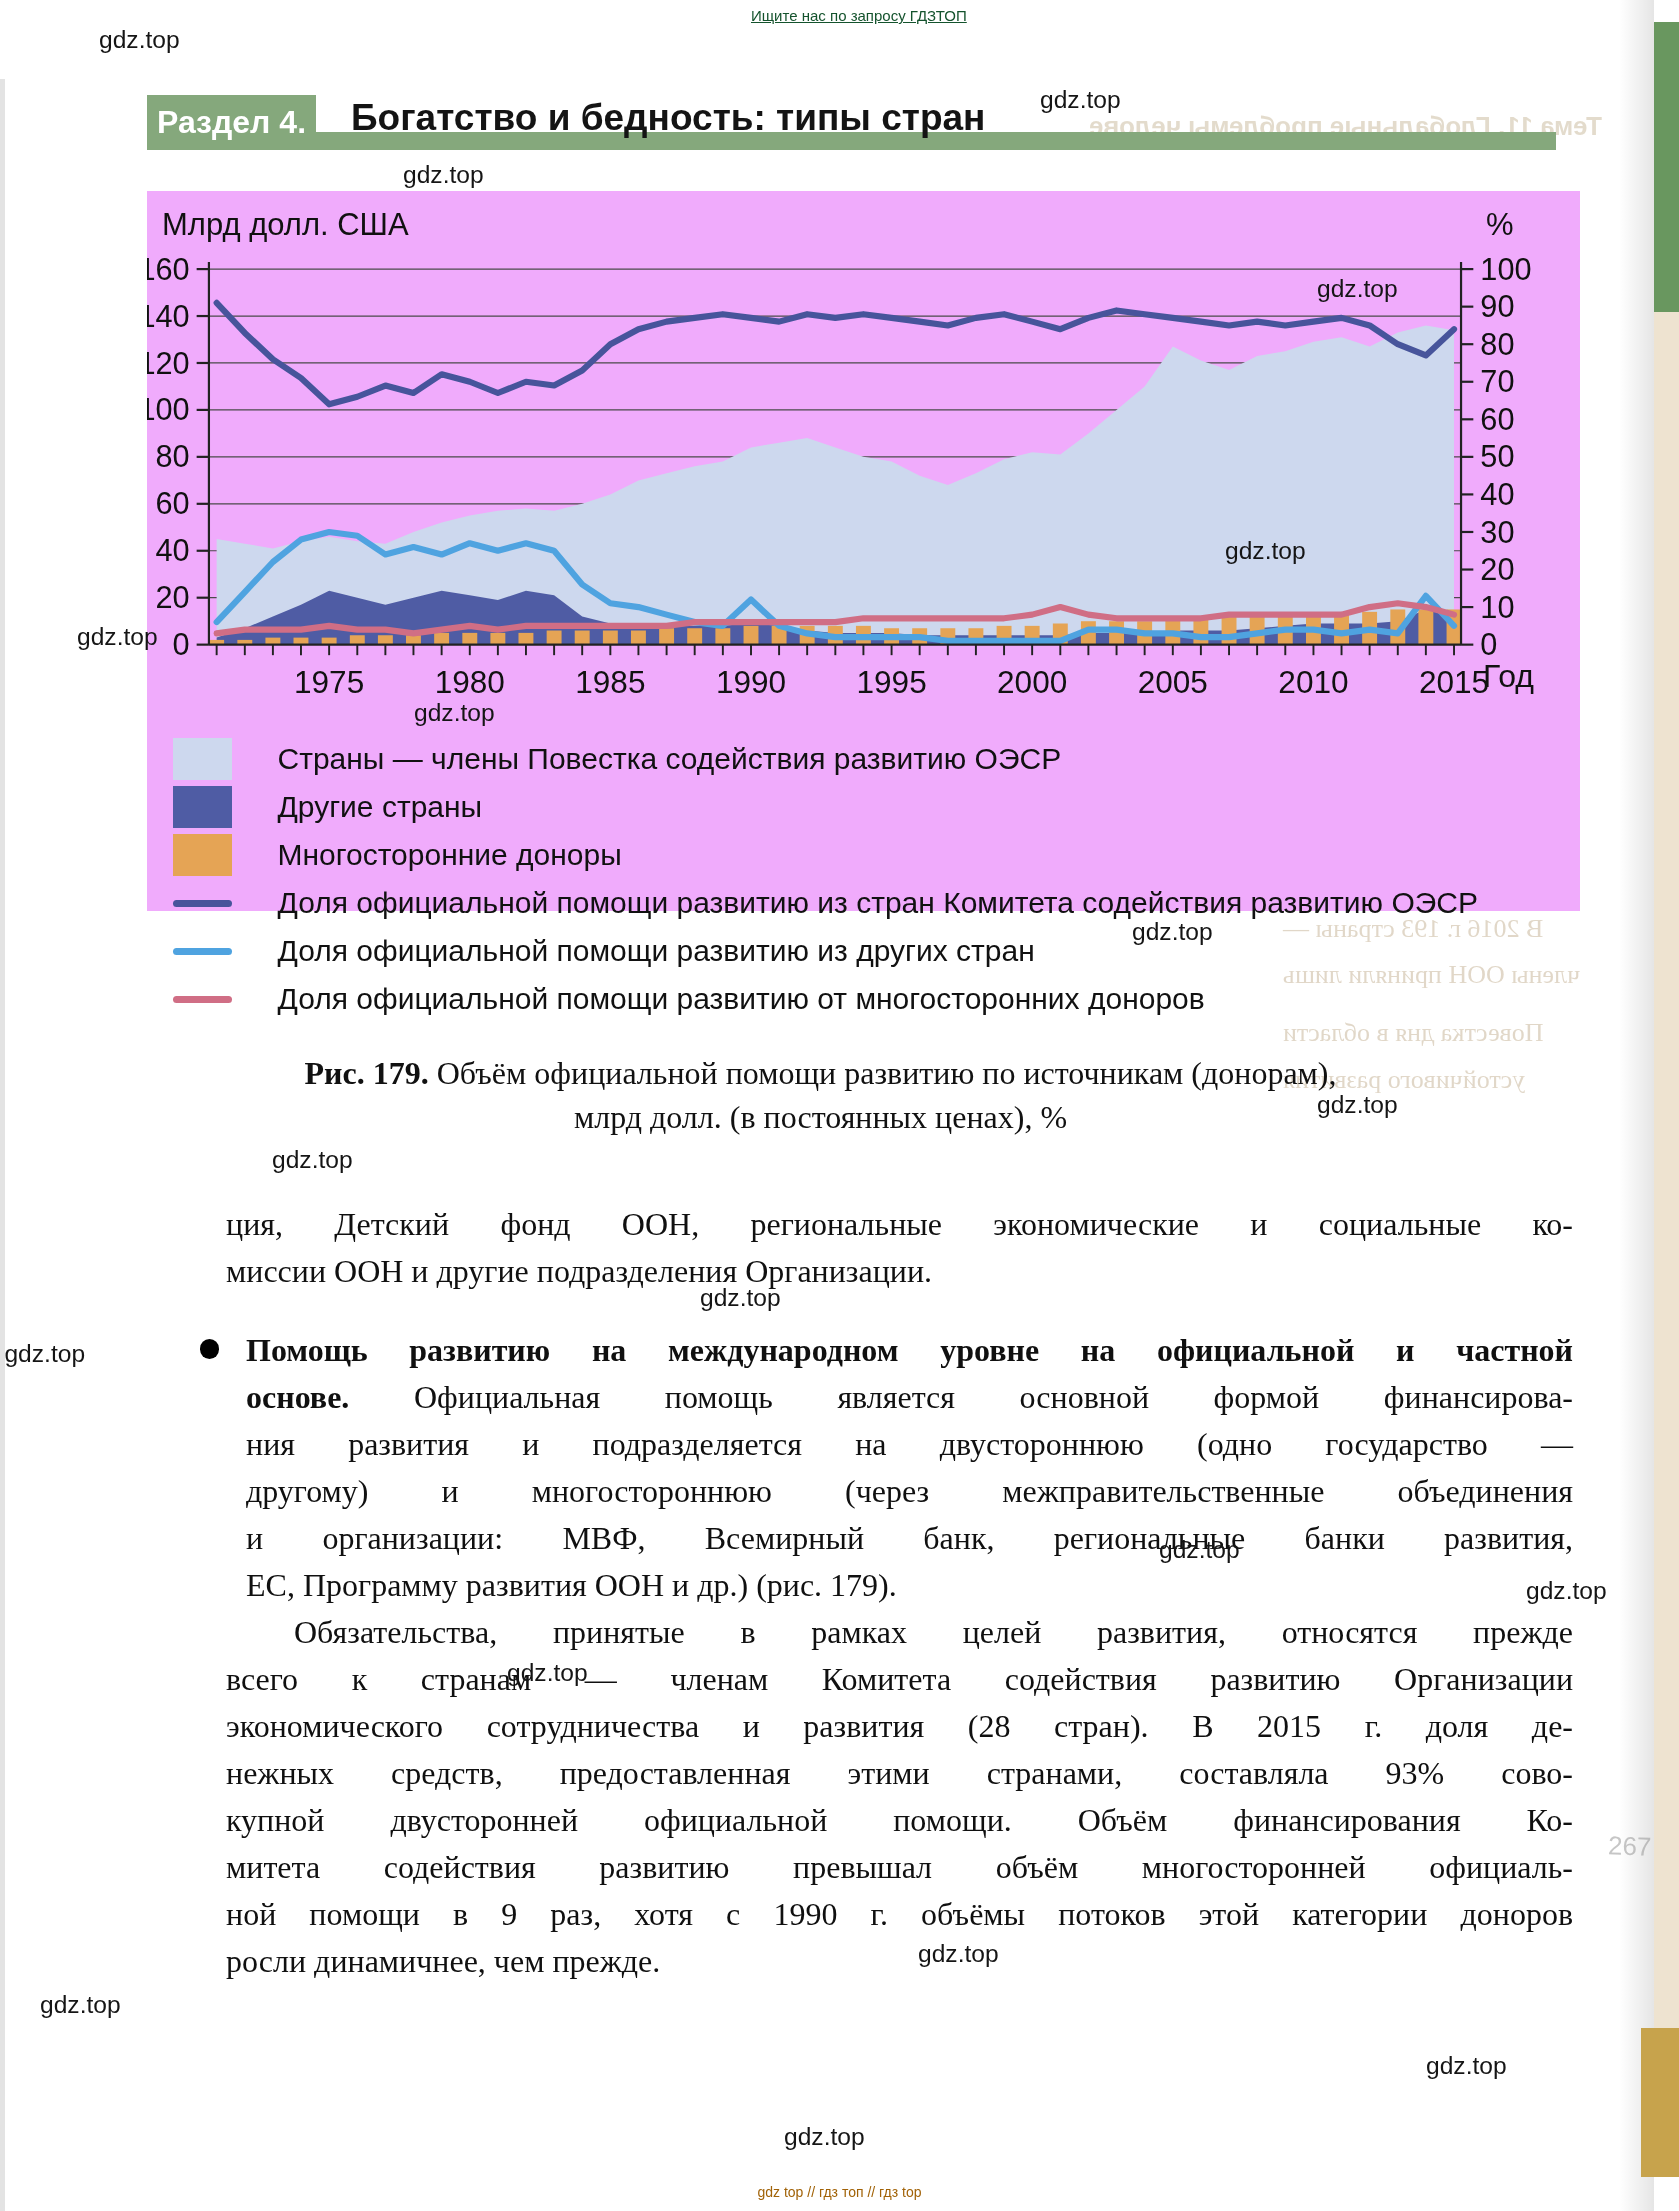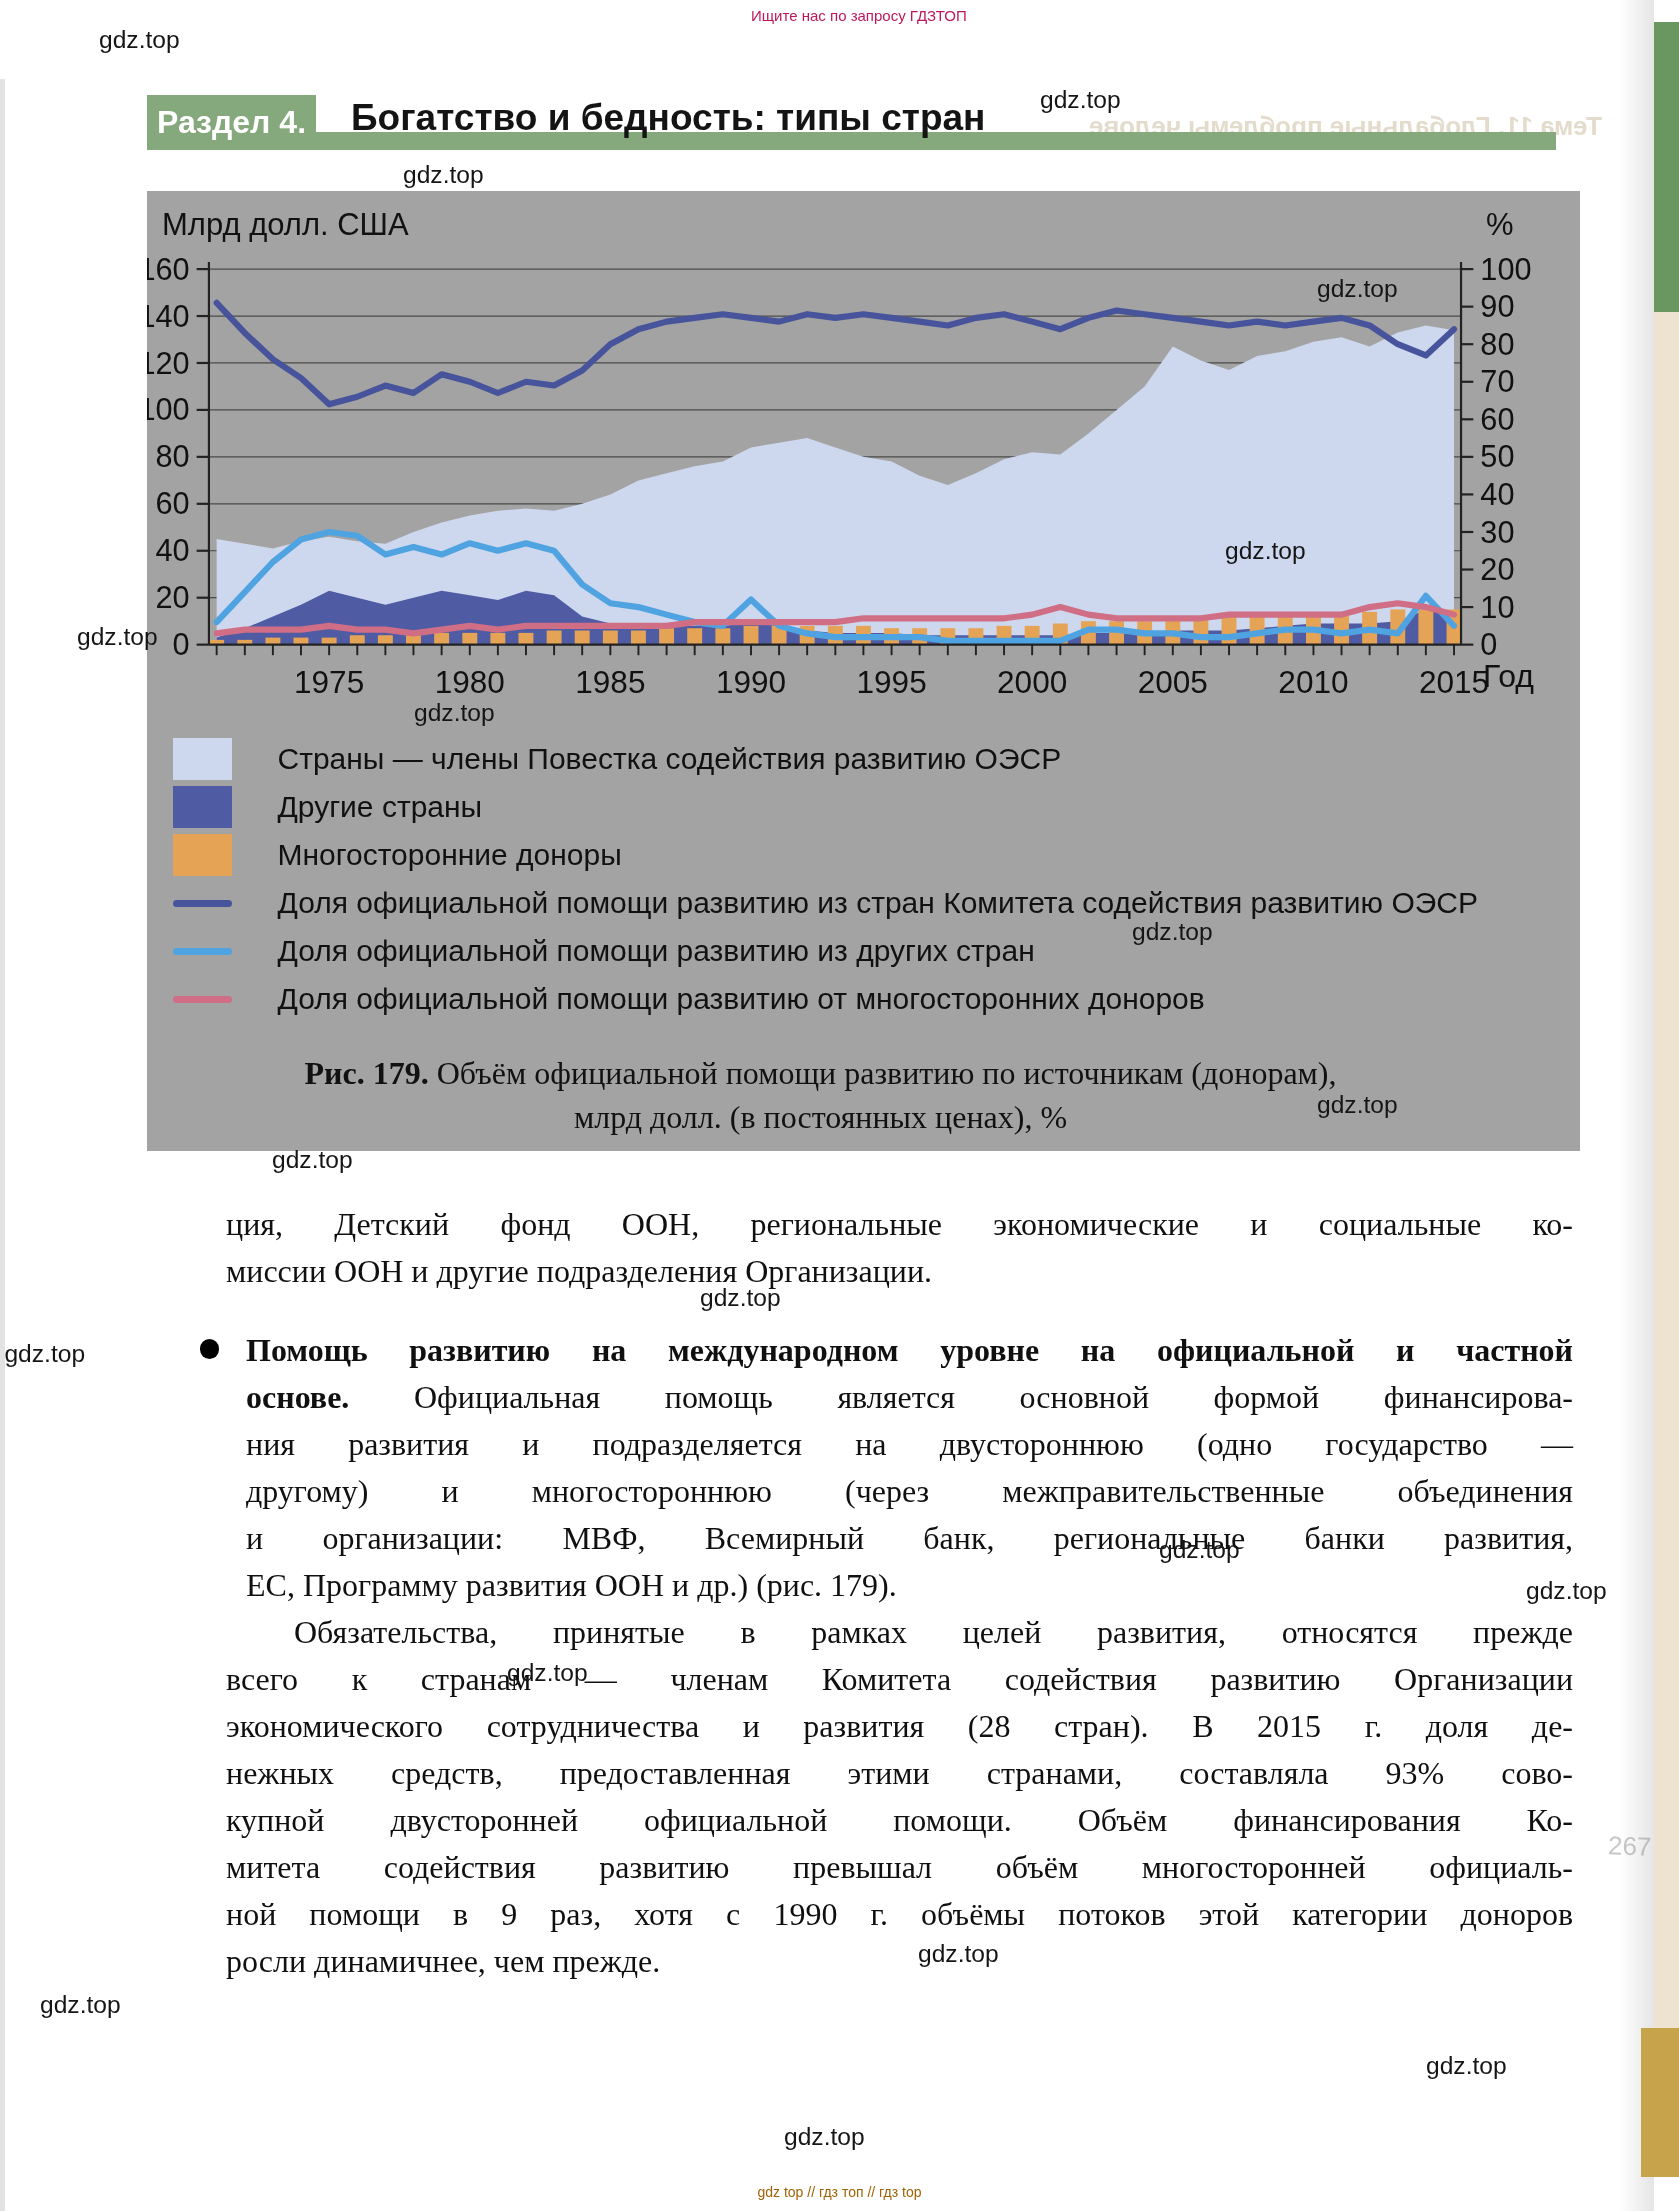--- a/index.html
+++ b/index.html
@@ -7,38 +7,38 @@
        font-family:"Liberation Sans",sans-serif;}
 
   
   .left-edge{position:absolute;left:0;top:79px;width:5.3px;height:2132px;background:#e3e3e3;}
   .right-shadow{position:absolute;right:24.6px;top:0;width:35px;height:2211px;
     background:linear-gradient(90deg,rgba(0,0,0,0) 0%,rgba(0,0,0,.10) 100%);}
   .edge-green{position:absolute;left:1654px;top:22px;width:25.5px;height:290px;background:#69975f;}
   .edge-beige{position:absolute;left:1654px;top:312px;width:25.5px;height:1716px;background:#eee3d0;}
   .edge-gold{position:absolute;left:1641px;top:2028px;width:39px;height:149px;background:#c7a34c;}
 
-  .top-hint{position:absolute;left:751px;top:7px;width:369px;color:#be185d;font-size:15px;}
+  .top-hint{position:absolute;left:751px;top:7px;width:369px;color:#14532d;font-size:15px;text-decoration:underline;}
 
   .wm{position:absolute;color:#151515;font-size:24.6px;font-weight:500;letter-spacing:0;
       font-family:"Liberation Sans",sans-serif;white-space:nowrap;}
 
   .ghost-title{position:absolute;left:1075px;top:111px;width:527px;color:#cdbfa4;opacity:.55;
       font-size:26px;font-weight:bold;transform:scaleX(-1);white-space:nowrap;}
   .ghost-margin{position:absolute;color:#bda887;opacity:.45;font-size:26px;
       font-family:"Liberation Serif",serif;transform:scaleX(-1);white-space:nowrap;}
 
   
   .header-bar{position:absolute;left:147px;top:132px;width:1409px;height:17.6px;background:#85a87c;}
   .header-badge{position:absolute;left:147px;top:95px;width:169px;height:54px;background:#85a87c;
       color:#ffffff;font-size:32px;font-weight:bold;display:flex;align-items:center;justify-content:center;}
   .page-title{position:absolute;left:351px;top:97px;font-size:37px;font-weight:bold;color:#141414;white-space:nowrap;}
 
   
-  .chart-block{position:absolute;left:147px;top:191px;width:1433px;height:960px;background:#a3a3a3;text-align:center;}
+  .chart-block{position:absolute;left:147px;top:191px;width:1433px;height:720px;background:#f0abfc;text-align:center;}
   .axis-title{position:absolute;font-size:31px;color:#111;white-space:nowrap;}
   #chart-svg{position:absolute;left:0;top:0;}
 
   .legend{position:absolute;left:25.5px;top:544px;width:1396px;}
   .legend-row{height:48px;display:flex;align-items:center;}
   .legend-row .sw{width:59px;flex:0 0 59px;margin-right:46px;}
   .sw-a{height:42px;}
   .sw-l{height:7px;border-radius:3.5px;}
   .legend-label{font-size:30px;color:#111;white-space:nowrap;}
 

